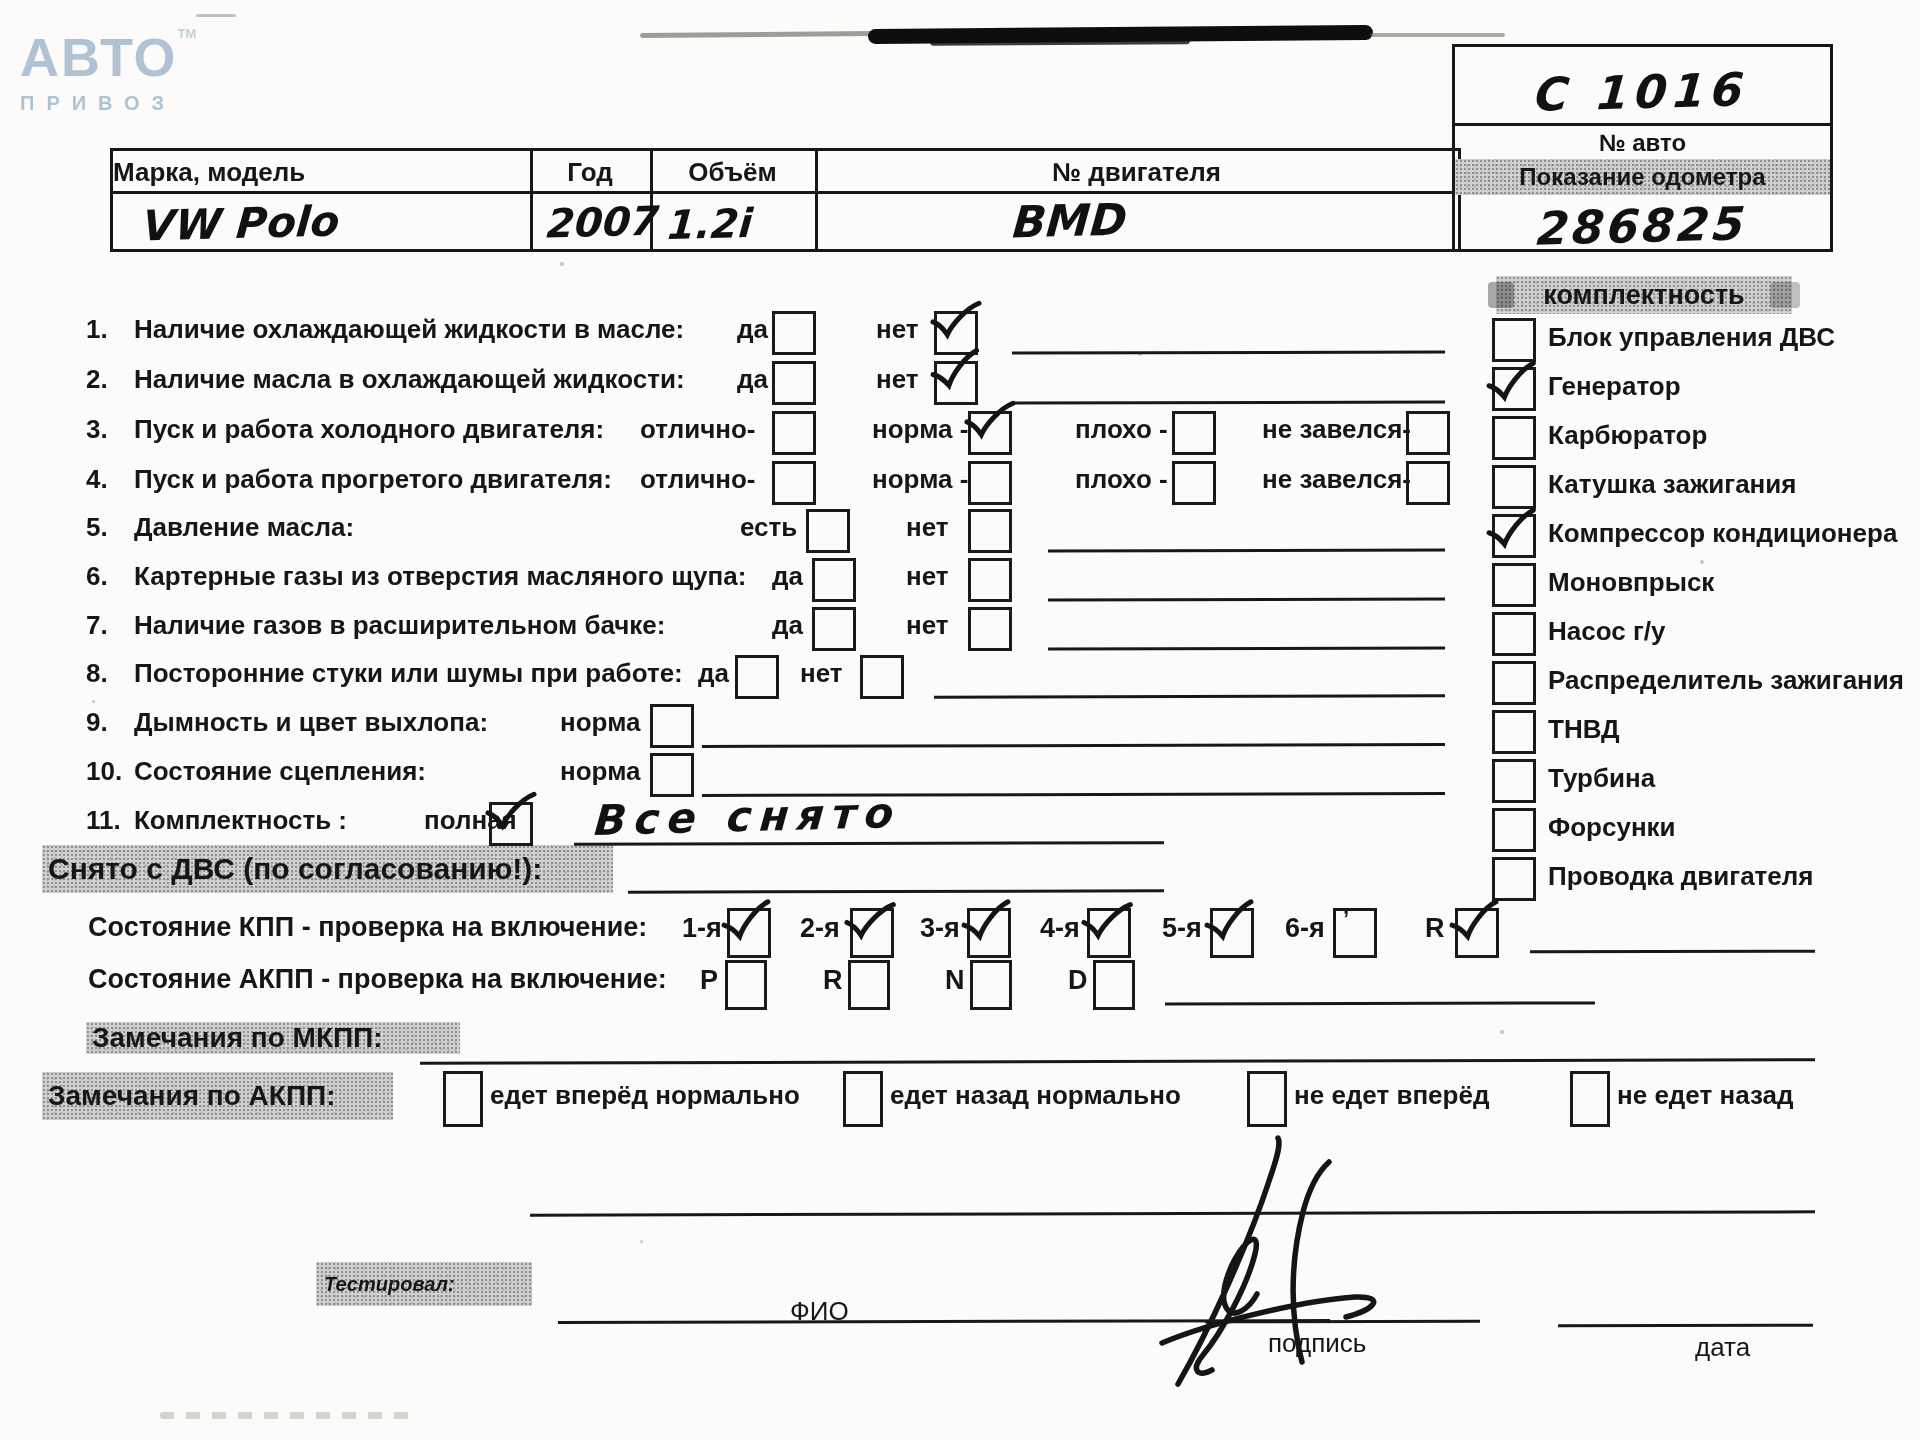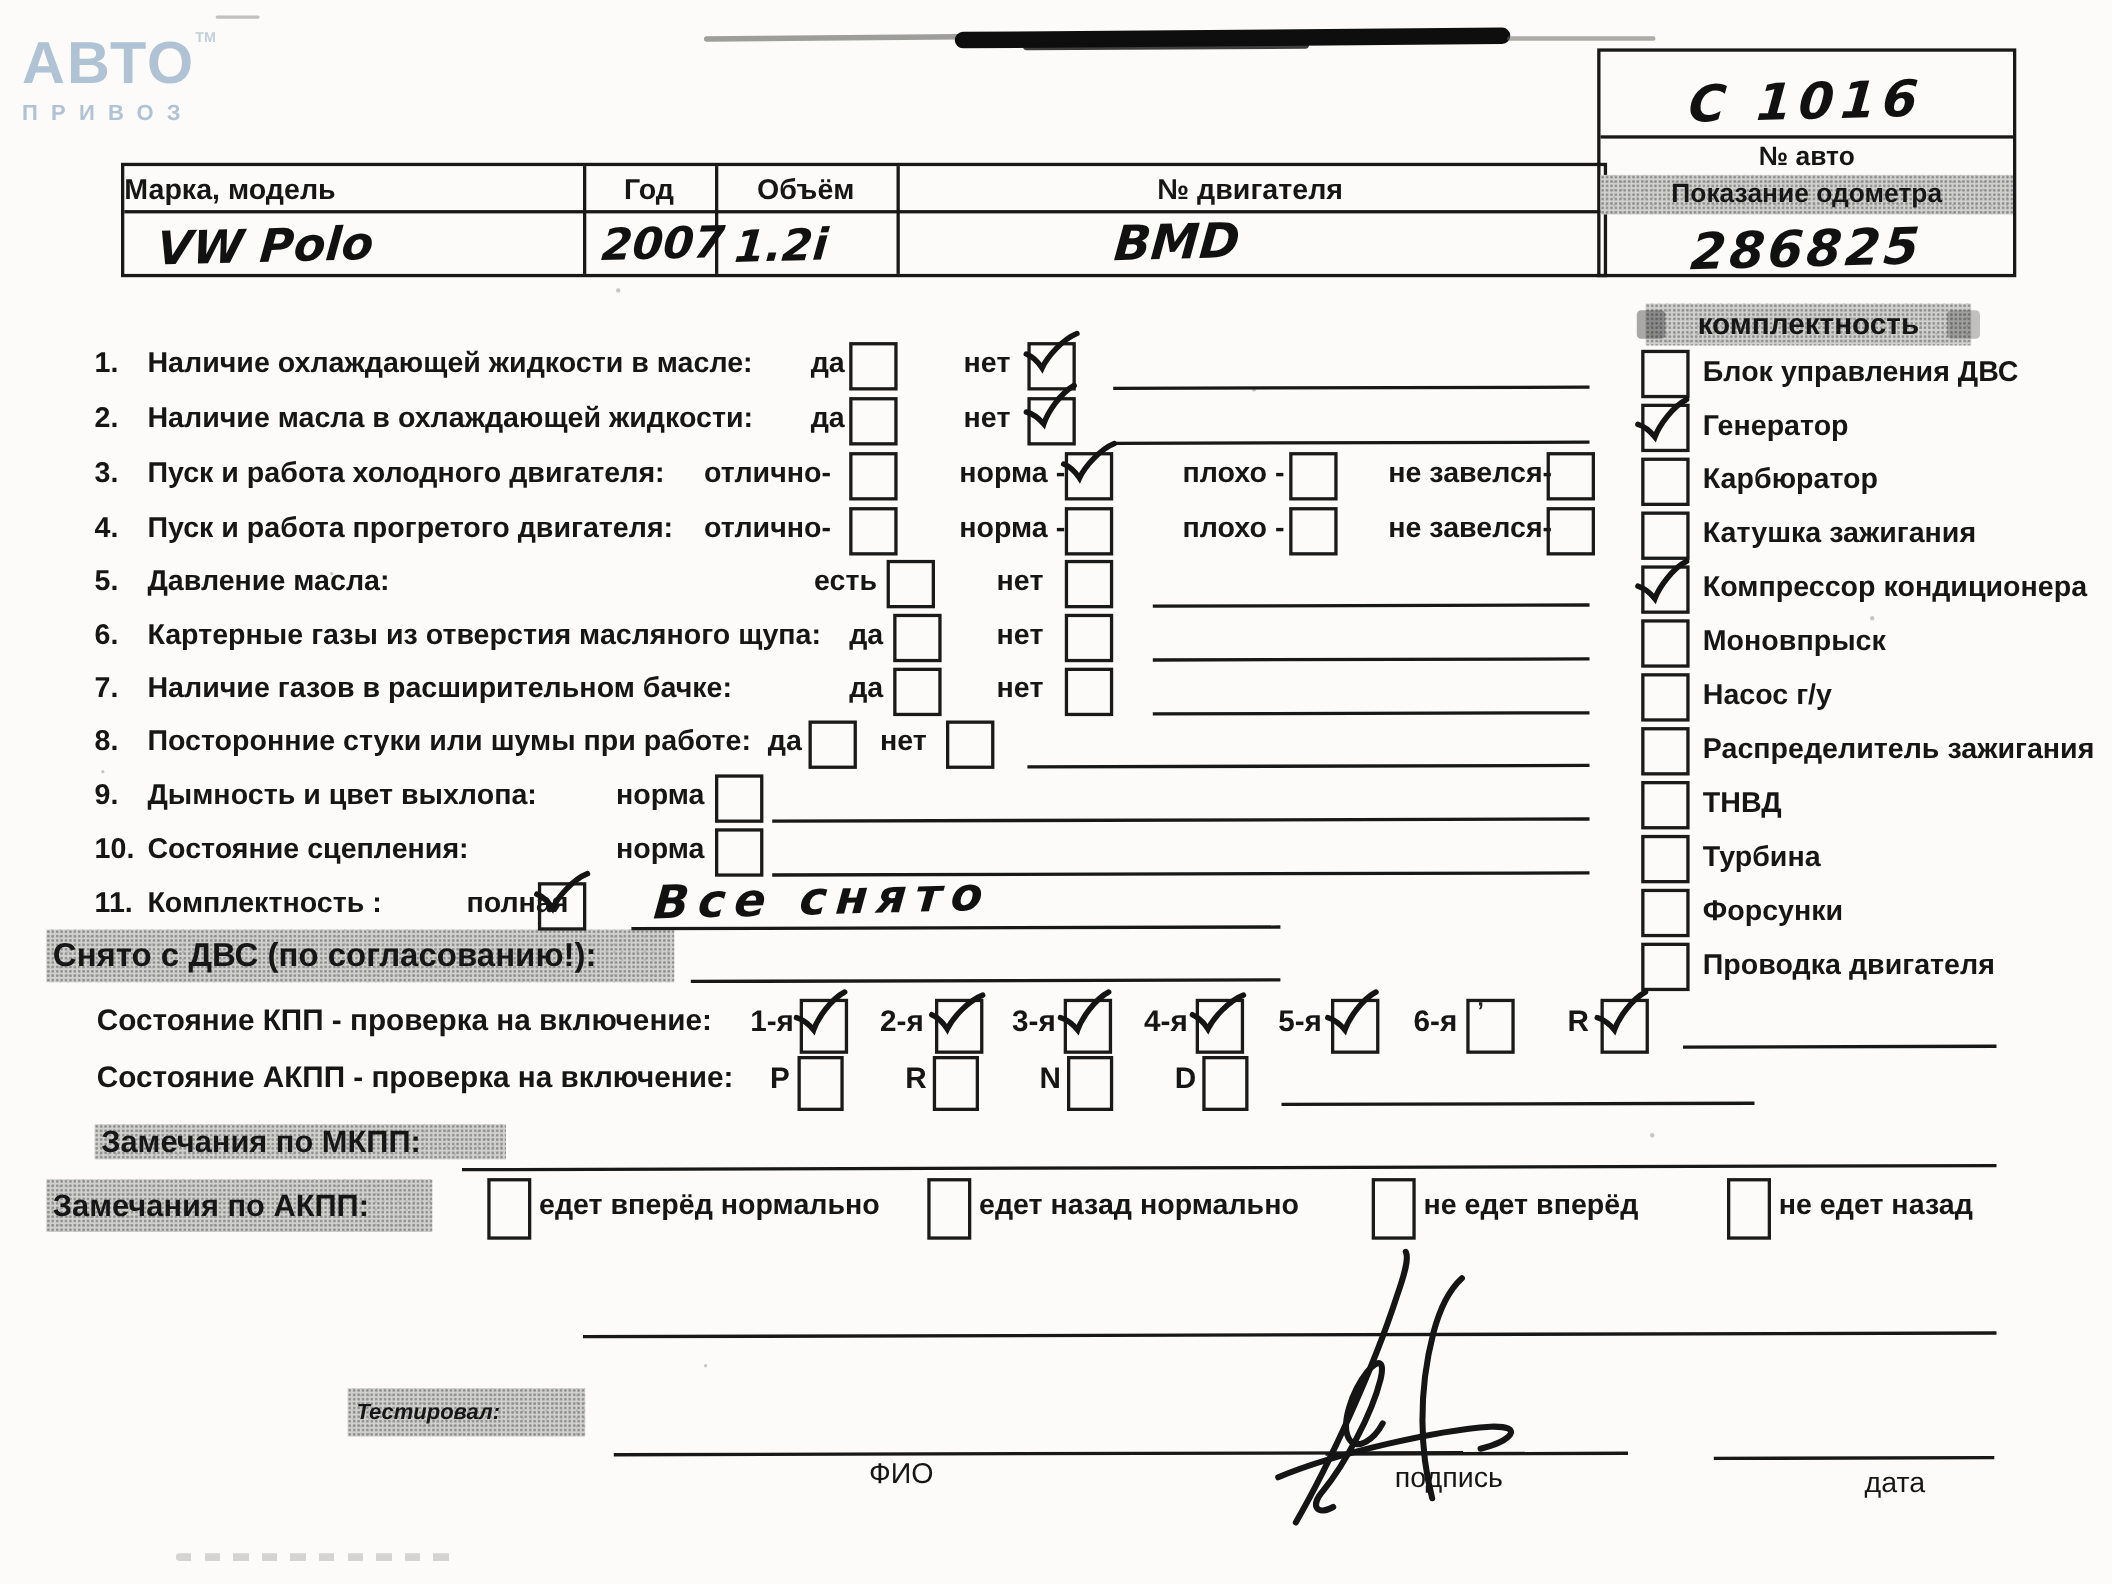--- a/index.html
+++ b/index.html
@@ -90,21 +90,21 @@
 
   <div class="shade" style="left:42px;top:1022px;width:368px;height:32px;font-size:28px;padding-left:6px;margin-left:44px;">Замечания по МКПП:</div>
   <div class="line" style="left:420px;top:1060px;width:1395px;"></div>
 
   <div class="shade" style="left:42px;top:1072px;width:345px;height:48px;font-size:28px;padding-left:6px;">Замечания по АКПП:</div>
 
   <div class="line" style="left:530px;top:1212px;width:1285px;"></div>
 
   <div class="shade it" style="left:316px;top:1262px;width:208px;height:44px;font-size:20px;padding-left:8px;font-style:italic;">Тестировал:</div>
   <div class="line" style="left:558px;top:1320px;width:772px;"></div>
-  <div class="abs" style="left:790px;top:1324px;font-size:26px;">ФИО</div>
+  <div class="abs" style="left:790px;top:1296px;font-size:26px;">ФИО</div>
   <div class="line" style="left:1205px;top:1320px;width:275px;"></div>
   <div class="abs" style="left:1268px;top:1328px;font-size:26px;">подпись</div>
   <div class="line" style="left:1558px;top:1324px;width:255px;"></div>
   <div class="abs" style="left:1695px;top:1332px;font-size:26px;">дата</div>
 
   <svg class="abs" style="left:1150px;top:1118px;" width="310" height="280" viewBox="0 0 310 280">
     <g fill="none" stroke="#151515" stroke-width="5.5" stroke-linecap="round">
       <path d="M28 266 C58 214 98 128 120 60 C127 40 131 26 128 20"></path>
       <path d="M62 252 C48 260 40 252 53 237 C72 214 97 168 105 136 C109 120 104 116 93 129 C79 147 68 178 77 191 C84 201 99 191 107 176"></path>
       <path d="M12 225 C64 203 158 182 205 179 C237 178 224 192 196 199"></path>

